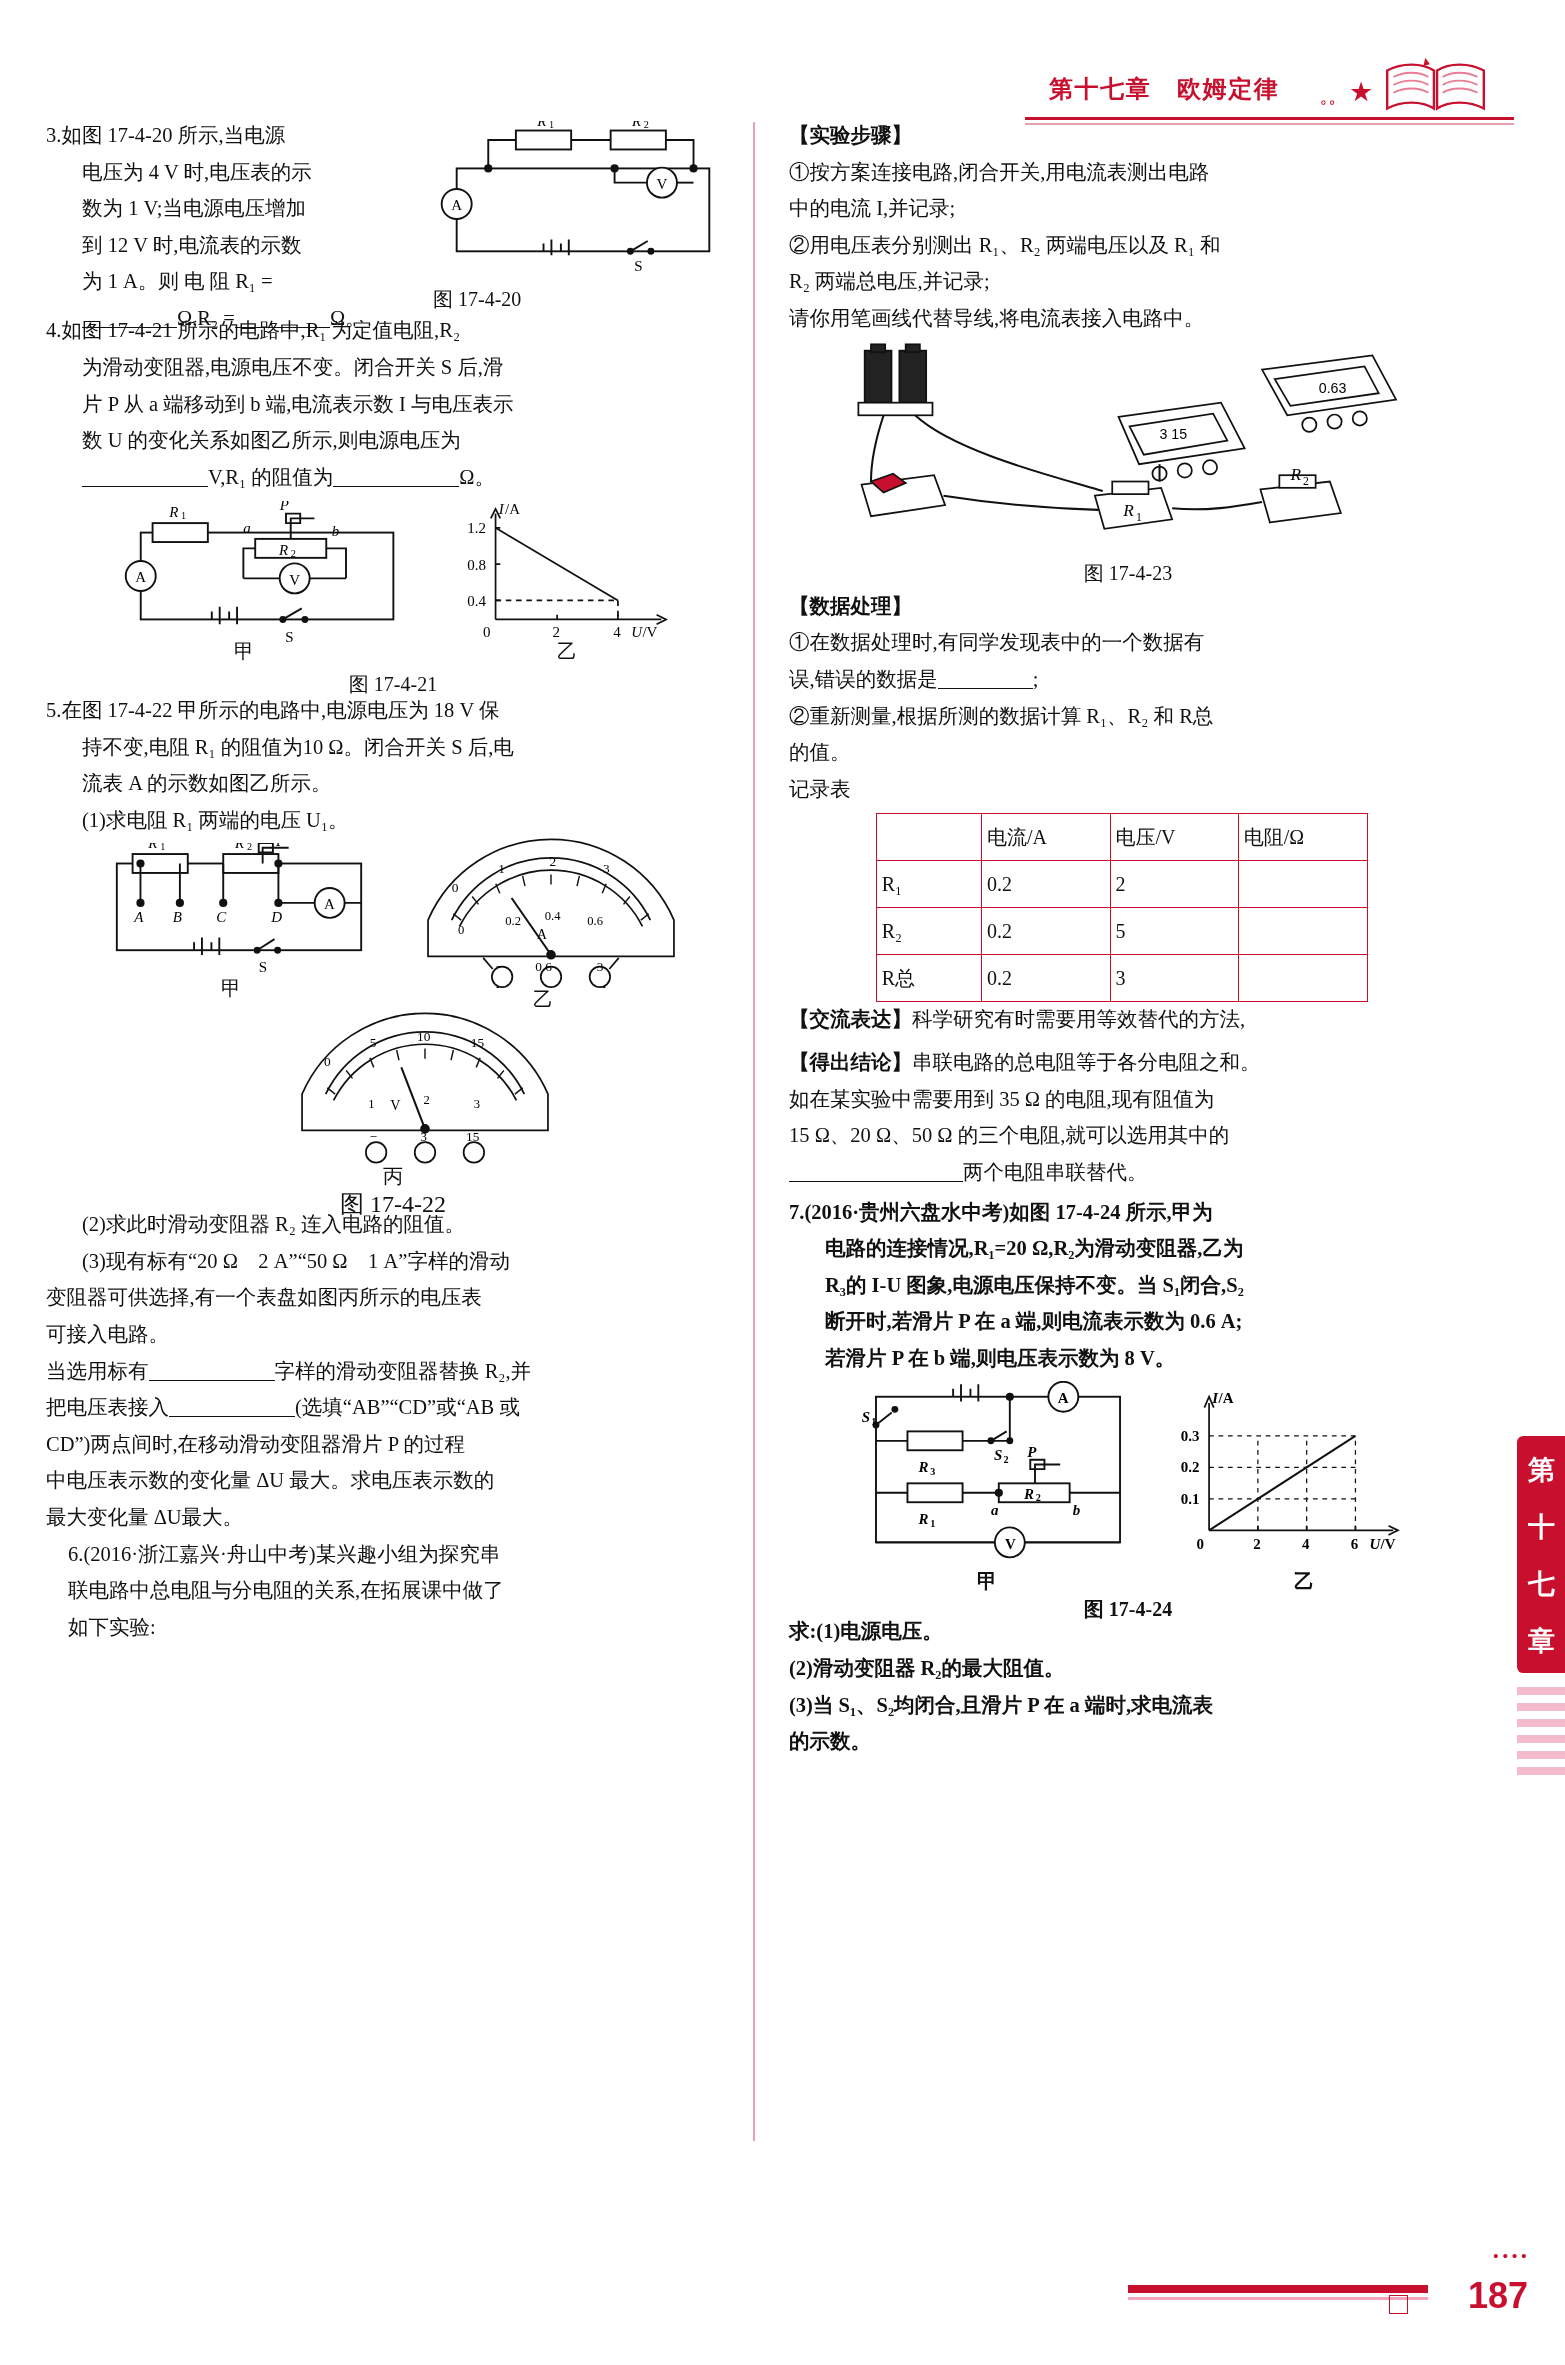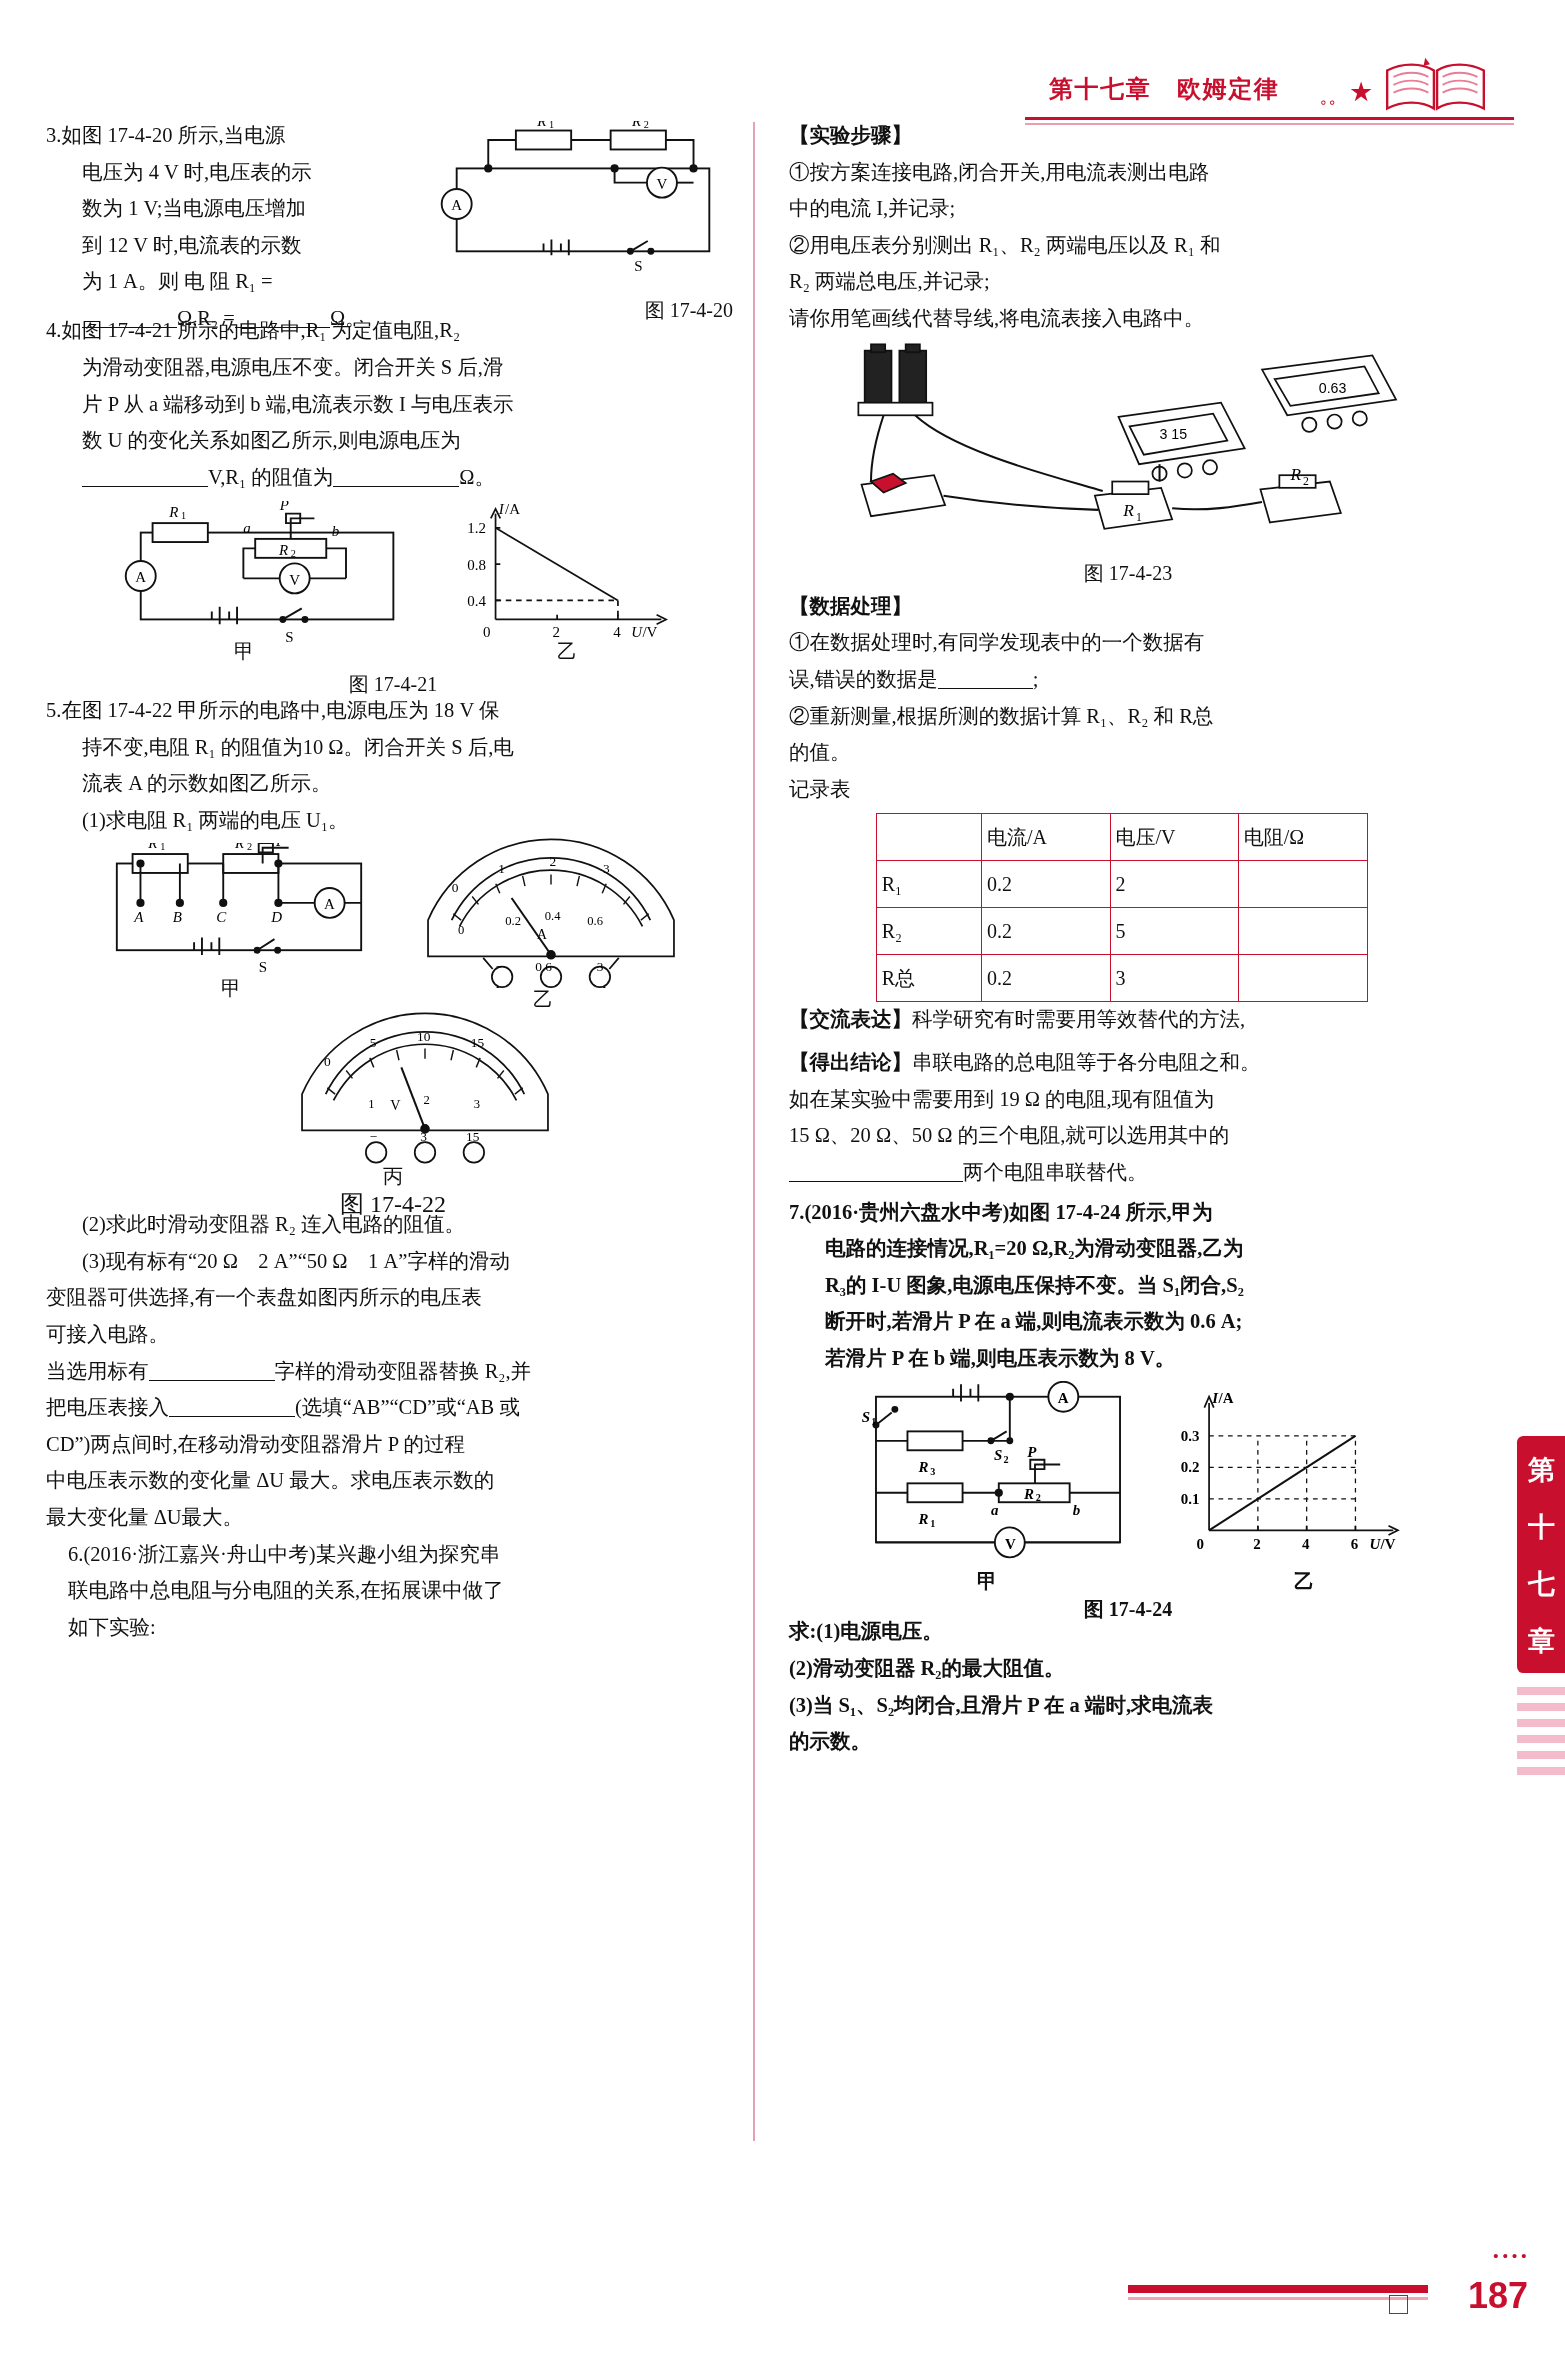--- a/index.html
+++ b/index.html
@@ -47,21 +47,21 @@
     background:#e4a2b4;
   }
 
   p{margin:0 0 1.6px 0;}
   .q{margin-top:8px;}
   .hang{padding-left:36px;text-indent:-36px;}
   .hang2{padding-left:36px;}
   .blank{display:inline-block;border-bottom:1.6px solid #111;min-width:95px;height:20.5px;vertical-align:-3.2px;}
   .blank-lg{min-width:126px;}
 
-  .figcap{text-align:right;font-size:20px;margin-top:14px;}
+  .figcap{text-align:left;font-size:20px;margin-top:3px;}
 
   
   .bk{font-weight:bold;}
 
   
   .fig{position:relative;}
   svg{display:block;}
 
   
   table.rec{
@@ -525,21 +525,21 @@
       </tr>
     </tbody>
       </table>
 
     <p>
       <span class="bk">【交流表达】</span><span>科学研究有时需要用等效替代的方法,</span>
     </p>
     <p style="margin-top:8px;">
       <span class="bk">【得出结论】</span><span>串联电路的总电阻等于各分电阻之和。</span>
     </p>
-    <p>如在某实验中需要用到 19 Ω 的电阻,现有阻值为</p>
+    <p>如在某实验中需要用到 35 Ω 的电阻,现有阻值为</p>
     <p>15 Ω、20 Ω、50 Ω 的三个电阻,就可以选用其中的</p>
     <p>
       <span class="blank blank-lg" style="min-width:174px;"></span><span>两个电阻串联替代。</span>
     </p>
 
     <div class="q" style="margin-top:4.7px;font-weight:bold;">
       <p class="hang"><span>7.</span><span>(2016·贵州六盘水中考)如图 17-4-24 所示,甲为</span></p>
       <p class="hang2">电路的连接情况,R₁=20 Ω,R₂为滑动变阻器,乙为</p>
       <p class="hang2">R₃的 I-U 图象,电源电压保持不变。当 S₁闭合,S₂</p>
       <p class="hang2">断开时,若滑片 P 在 a 端,则电流表示数为 0.6 A;</p>

